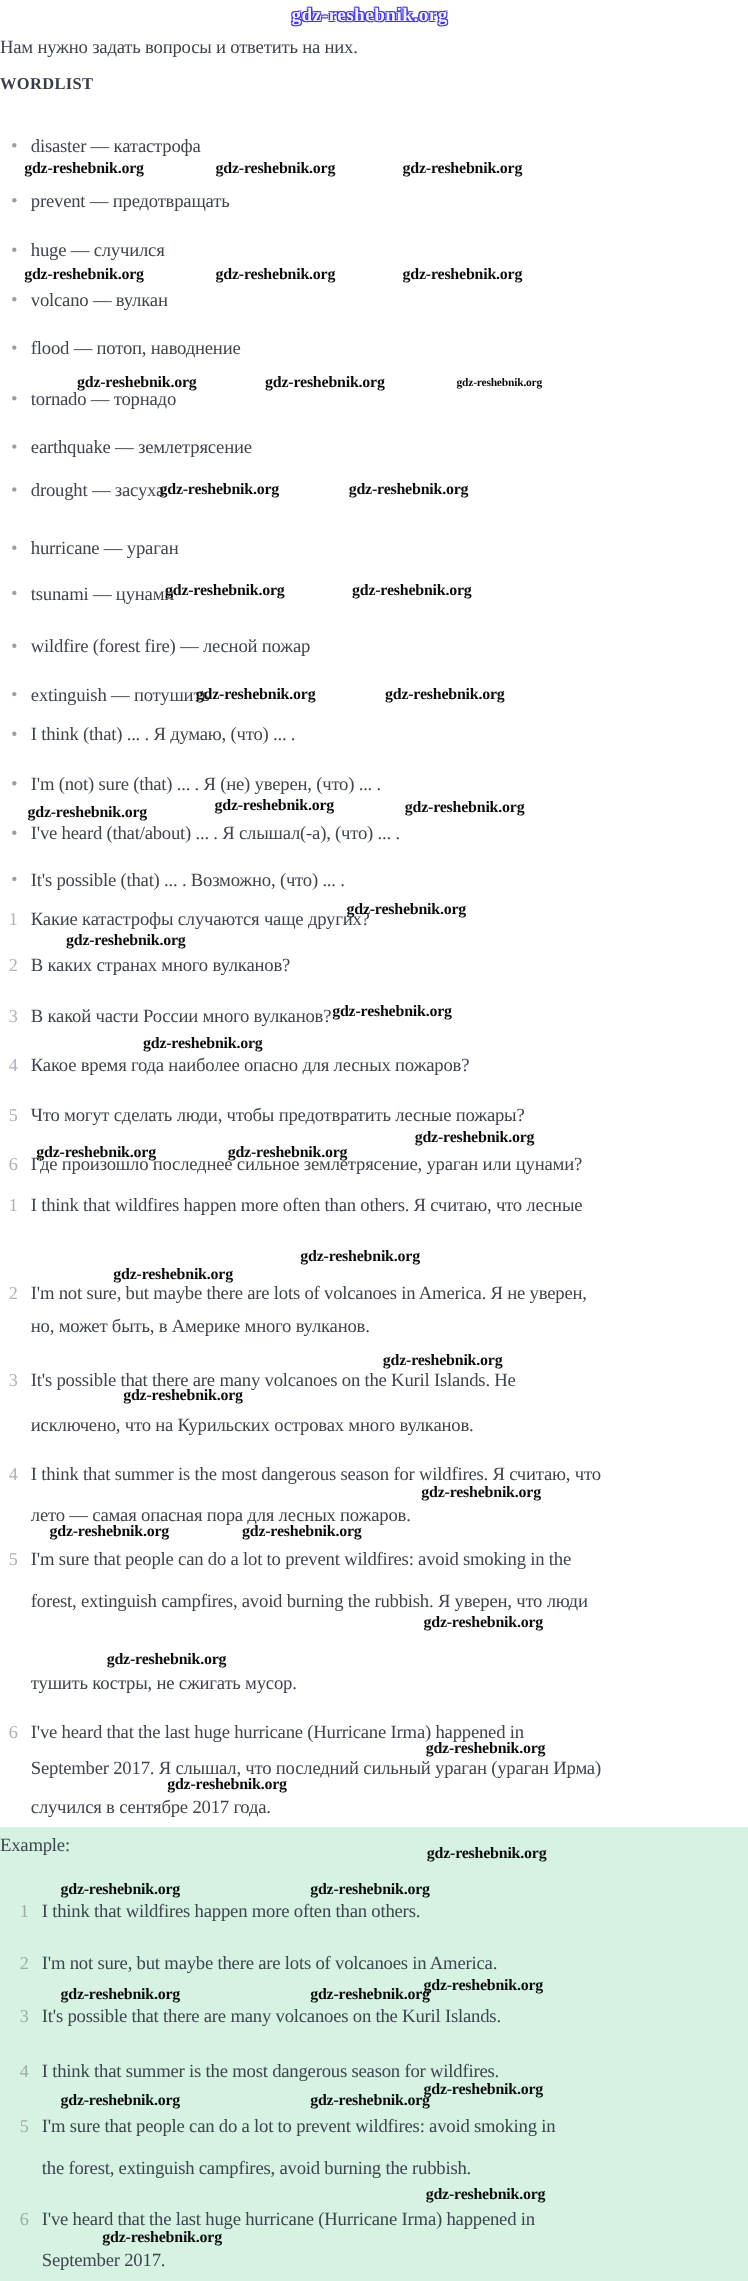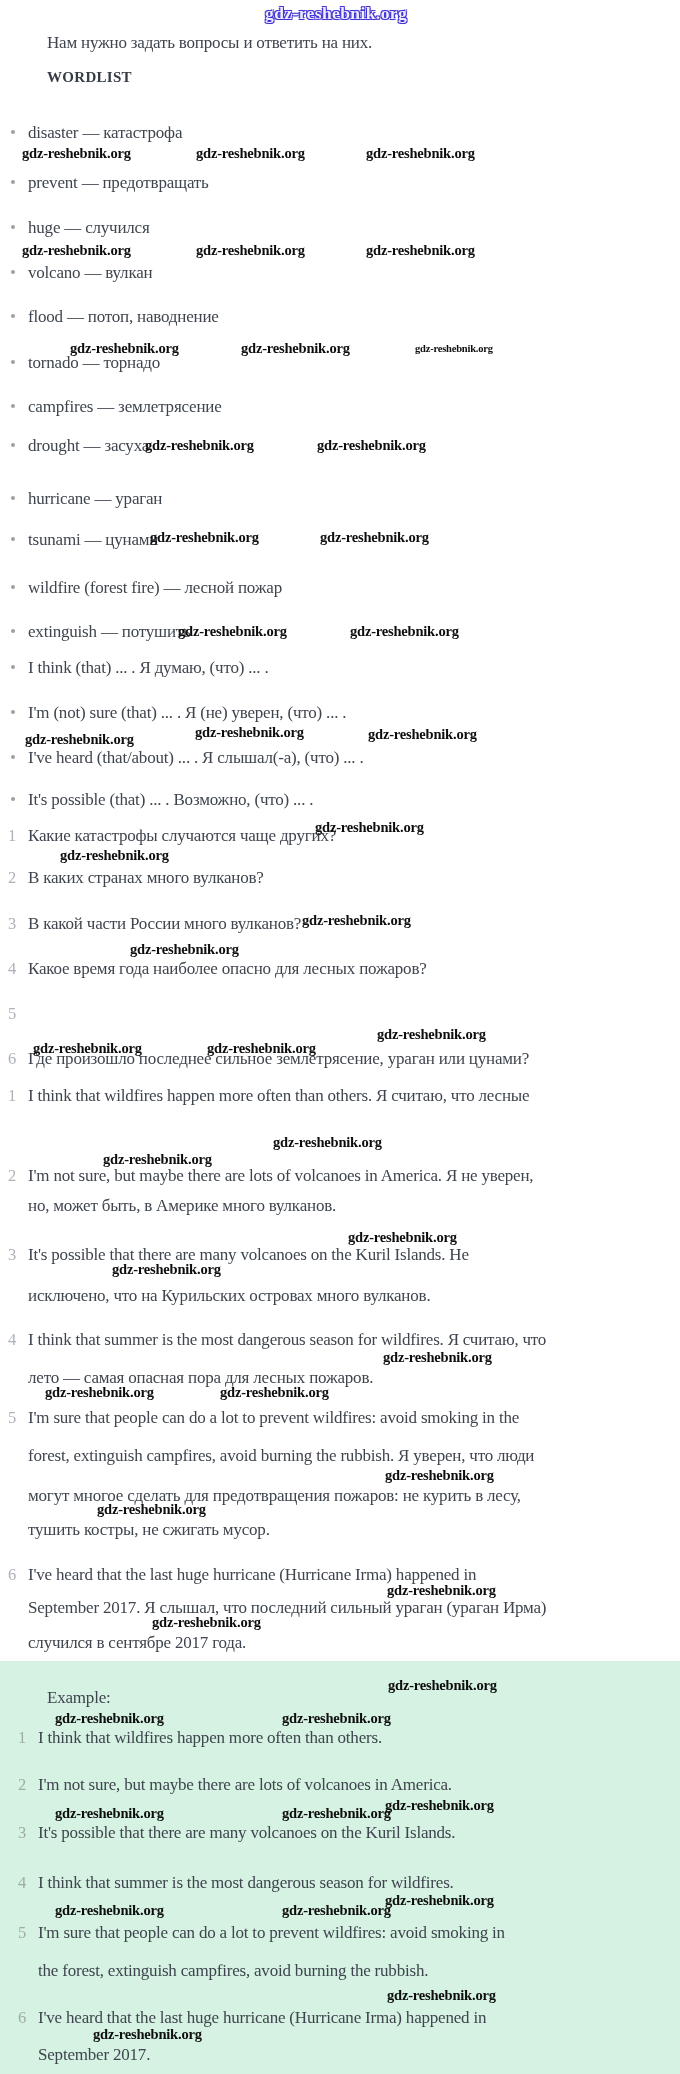--- a/index.html
+++ b/index.html
@@ -7,21 +7,21 @@
     position:relative;width:680px;height:2074px;margin:0;
     background:#ffffff;overflow:hidden;
     font-family:Liberation Serif, serif;
     -webkit-font-smoothing:antialiased;
   }
   .row{position:absolute;left:0;width:680px;height:22px;white-space:nowrap;}
   .txt{
     position:absolute;left:28px;top:0;
     font-size:17px;letter-spacing:-0.2px;color:#3f454e;white-space:nowrap;
   }
-  .flush{left:18px;padding-left:29px;}
+  .flush{left:0;}
   .num{
     position:absolute;left:8px;top:0;
     font-size:16.5px;color:#adb2b9;white-space:nowrap;
   }
   .dot{
     position:absolute;left:11px;top:7px;width:4px;height:4px;
     border-radius:50%;background:#9aa0a6;
   }
   .wordlist-title .txt{font-weight:700;font-size:15px;letter-spacing:0.3px;color:#363d47;}
   .green-bg{
@@ -76,21 +76,21 @@
   <div class="row" style="top:307px;">
       <span class="dot"></span>
       <span class="txt">flood — потоп, наводнение</span>
     </div>
   <div class="row" style="top:353px;">
       <span class="dot"></span>
       <span class="txt">tornado — торнадо</span>
     </div>
   <div class="row" style="top:397px;">
       <span class="dot"></span>
-      <span class="txt">campfires — землетрясение</span>
+      <span class="txt">earthquake — землетрясение</span>
     </div>
   <div class="row" style="top:436px;">
       <span class="dot"></span>
       <span class="txt">drought — засуха</span>
     </div>
   <div class="row" style="top:489px;">
       <span class="dot"></span>
       <span class="txt">hurricane — ураган</span>
     </div>
   <div class="row" style="top:530px;">
@@ -133,20 +133,21 @@
   <div class="row" style="top:914px;">
       <span class="num">3</span>
       <span class="txt">В какой части России много вулканов?</span>
     </div>
   <div class="row" style="top:959px;">
       <span class="num">4</span>
       <span class="txt">Какое время года наиболее опасно для лесных пожаров?</span>
     </div>
   <div class="row" style="top:1004px;">
       <span class="num">5</span>
+      <span class="txt">Что могут сделать люди, чтобы предотвратить лесные пожары?</span>
     </div>
   <div class="row" style="top:1049px;">
       <span class="num">6</span>
       <span class="txt">Где произошло последнее сильное землетрясение, ураган или цунами?</span>
     </div>
 
   <div class="row" style="top:1086px;">
       <span class="num">1</span>
       <span class="txt">I think that wildfires happen more often than others. Я считаю, что лесные</span>
     </div>
@@ -175,39 +176,36 @@
       <span class="txt">лето — самая опасная пора для лесных пожаров.</span>
     </div>
 
   <div class="row" style="top:1408px;">
       <span class="num">5</span>
       <span class="txt">I'm sure that people can do a lot to prevent wildfires: avoid smoking in the</span>
     </div>
   <div class="row" style="top:1446px;">
       <span class="txt">forest, extinguish campfires, avoid burning the rubbish. Я уверен, что люди</span>
     </div>
-  <div class="row" style="top:1486px;">
-      <span class="txt">могут многое сделать для предотвращения пожаров: не курить в лесу,</span>
-    </div>
   <div class="row" style="top:1520px;">
       <span class="txt">тушить костры, не сжигать мусор.</span>
     </div>
 
   <div class="row" style="top:1565px;">
       <span class="num">6</span>
       <span class="txt">I've heard that the last huge hurricane (Hurricane Irma) happened in</span>
     </div>
   <div class="row" style="top:1598px;">
       <span class="txt">September 2017. Я слышал, что последний сильный ураган (ураган Ирма)</span>
     </div>
   <div class="row" style="top:1633px;">
       <span class="txt">случился в сентябре 2017 года.</span>
     </div>
 
-  <div class="row" style="top:1668px;margin-top:20px;">
+  <div class="row" style="top:1668px;">
       <span class="txt flush">Example:</span>
     </div>
 
   <div class="row green" style="top:1728px;">
       <span class="num">1</span>
       <span class="txt">I think that wildfires happen more often than others.</span>
     </div>
   <div class="row green" style="top:1775px;">
       <span class="num">2</span>
       <span class="txt">I'm not sure, but maybe there are lots of volcanoes in America.</span>

